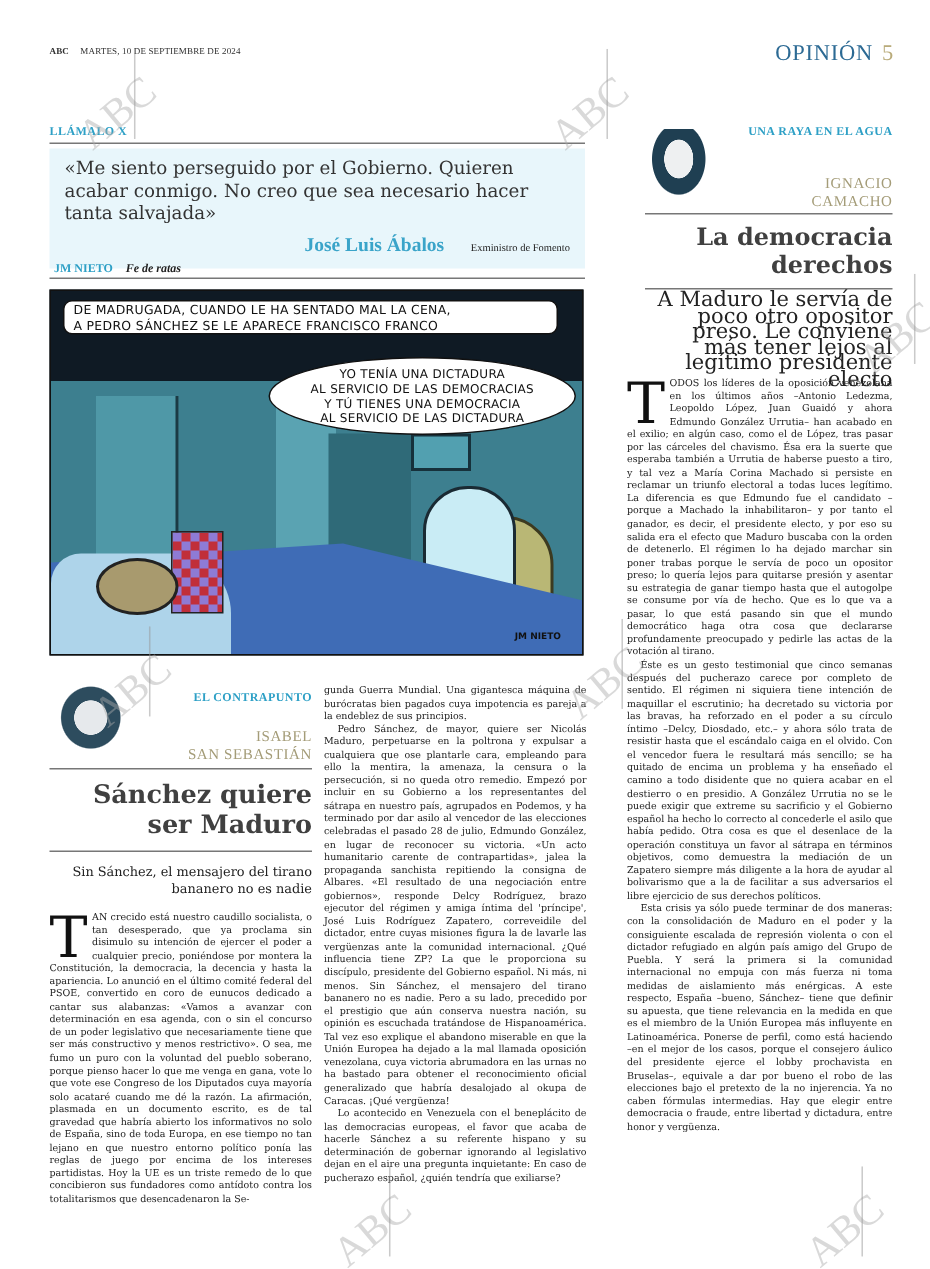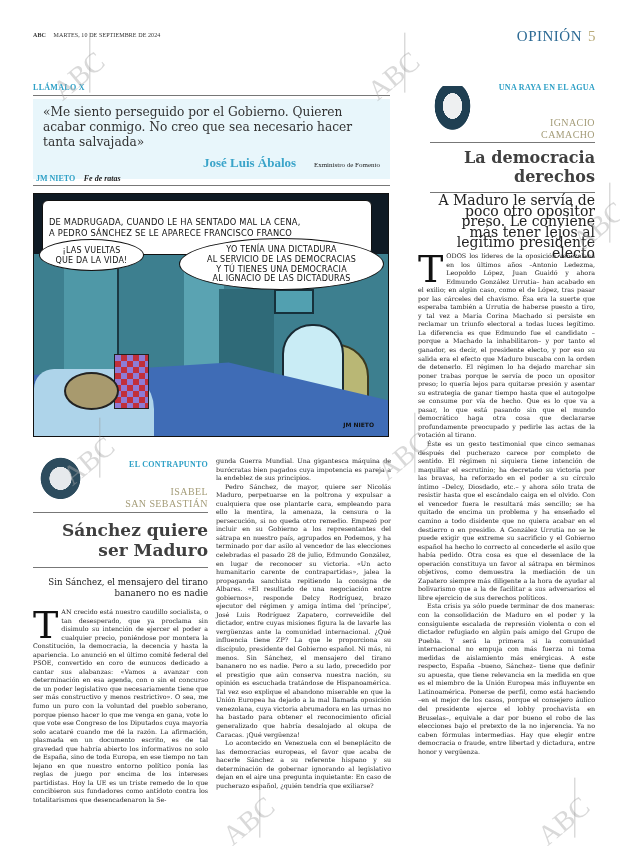--- a/index.html
+++ b/index.html
@@ -31,21 +31,21 @@
   .cartoon .panel1 { position: absolute; left: 30px; top: 70px; width: 55px; height: 110px; background: #4f98a7; border-right: 2px solid #1b3a44; }
   .cartoon .panel2 { position: absolute; left: 150px; top: 62px; width: 40px; height: 130px; background: #5aa3b2; }
   .cartoon .panel3 { position: absolute; left: 185px; top: 95px; width: 55px; height: 90px; background: #2f6a78; }
   .cartoon .frame { position: absolute; left: 240px; top: 95px; width: 40px; height: 25px; background: #52a0b0; border: 2px solid #16313b; }
   .cartoon .bed { position: absolute; left: 0; top: 160px; width: 100%; height: 84px; background: #3f6cb6; clip-path: polygon(0 25%, 55% 10%, 100% 55%, 100% 100%, 0 100%); }
   .cartoon .pillow { position: absolute; left: 0; top: 175px; width: 120px; height: 69px; background: #aed4ea; border-radius: 20px 40px 0 0; }
   .cartoon .person { position: absolute; left: 30px; top: 178px; width: 55px; height: 38px; background: #a89a6e; border-radius: 50%; border: 2px solid #222; }
   .cartoon .pajama { position: absolute; left: 80px; top: 160px; width: 35px; height: 55px; background: repeating-conic-gradient(#c12f3a 0 25%, #8e7bd5 0 50%) 0 0/12px 12px; border: 1px solid #222; }
   .cartoon .ghost { position: absolute; left: 248px; top: 130px; width: 62px; height: 80px; background: #c9ecf5; border: 2px solid #1a2a33; border-radius: 30px 30px 10px 10px; }
   .cartoon .headboard { position: absolute; left: 270px; top: 150px; width: 65px; height: 70px; background: #b9b775; border: 2px solid #3c3a20; border-radius: 35px 35px 0 0; }
-  .cartoon .caption { position: absolute; left: 8px; top: 6px; width: 330px; background: #fff; border: 1.5px solid #111; border-radius: 6px; padding: 16px 6px; font-family: "DejaVu Sans", sans-serif; font-size: 8.3px; line-height: 10.5px; color: #111; letter-spacing: 0.2px; }
+  .cartoon .caption { position: absolute; left: 8px; top: 6px; width: 330px; background: #fff; border: 1.5px solid #111; border-radius: 6px; padding: 0 6px; font-family: "DejaVu Sans", sans-serif; font-size: 8.3px; line-height: 10.5px; color: #111; letter-spacing: 0.2px; }
   .cartoon .bubble { position: absolute; background: #fff; border: 1.5px solid #111; font-family: "DejaVu Sans", sans-serif; font-size: 8px; line-height: 9.8px; color: #111; text-align: center; letter-spacing: 0.2px; }
   .cartoon .bubble-left { left: 5px; top: 45px; width: 105px; height: 32px; border-radius: 50%; padding-top: 6px; }
   .cartoon .bubble-right { left: 145px; top: 44px; width: 205px; height: 52px; border-radius: 50%; padding-top: 6px; }
   .cartoon .signature { position: absolute; right: 14px; bottom: 8px; font-family: "DejaVu Sans", sans-serif; font-size: 6px; font-weight: bold; color: #111; }
 
   
   .contrapunto { position: absolute; left: 33px; top: 455px; width: 175px; }
   .portrait { background: radial-gradient(ellipse at 50% 40%, #f1f1f1 0 30%, #9ab 31% 55%, transparent 56%); }
   .contrapunto .portrait { position: absolute; left: 0; top: 0; width: 50px; height: 52px; background: radial-gradient(ellipse at 55% 45%, #e6e9ec 0 28%, #2d4c5e 29% 50%, transparent 52%); }
   .contrapunto .kicker { position: absolute; right: 0; top: 5px; }
@@ -118,29 +118,25 @@
   <div class="headboard"></div>
   <div class="ghost"></div>
   <div class="bed"></div>
   <div class="pillow"></div>
   <div class="pajama"></div>
   <div class="person"></div>
   <div class="caption">
     <div>DE MADRUGADA, CUANDO LE HA SENTADO MAL LA CENA,</div>
     <div>A PEDRO SÁNCHEZ SE LE APARECE FRANCISCO FRANCO</div>
   </div>
-  <div class="bubble bubble-left">
-    <div>¡LAS VUELTAS</div>
-    <div>QUE DA LA VIDA!</div>
-  </div>
   <div class="bubble bubble-right">
     <div>YO TENÍA UNA DICTADURA</div>
     <div>AL SERVICIO DE LAS DEMOCRACIAS</div>
     <div>Y TÚ TIENES UNA DEMOCRACIA</div>
-    <div>AL IGNACIO DE LAS DICTADURAS</div>
+    <div>AL SERVICIO DE LAS DICTADURA</div>
   </div>
   <div class="signature">JM NIETO</div>
 </div>
 
 <div class="contrapunto">
   <div class="portrait"></div>
   <div class="kicker">EL CONTRAPUNTO</div>
   <div class="author-name">
     <div>ISABEL</div>
     <div>SAN SEBASTIÁN</div>

